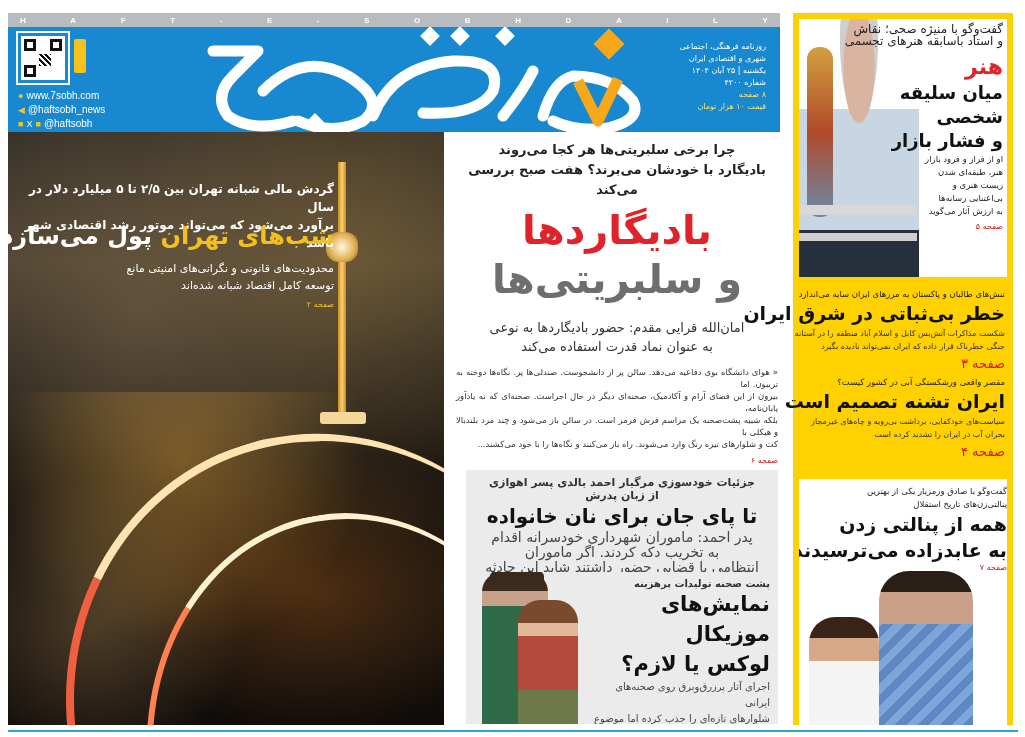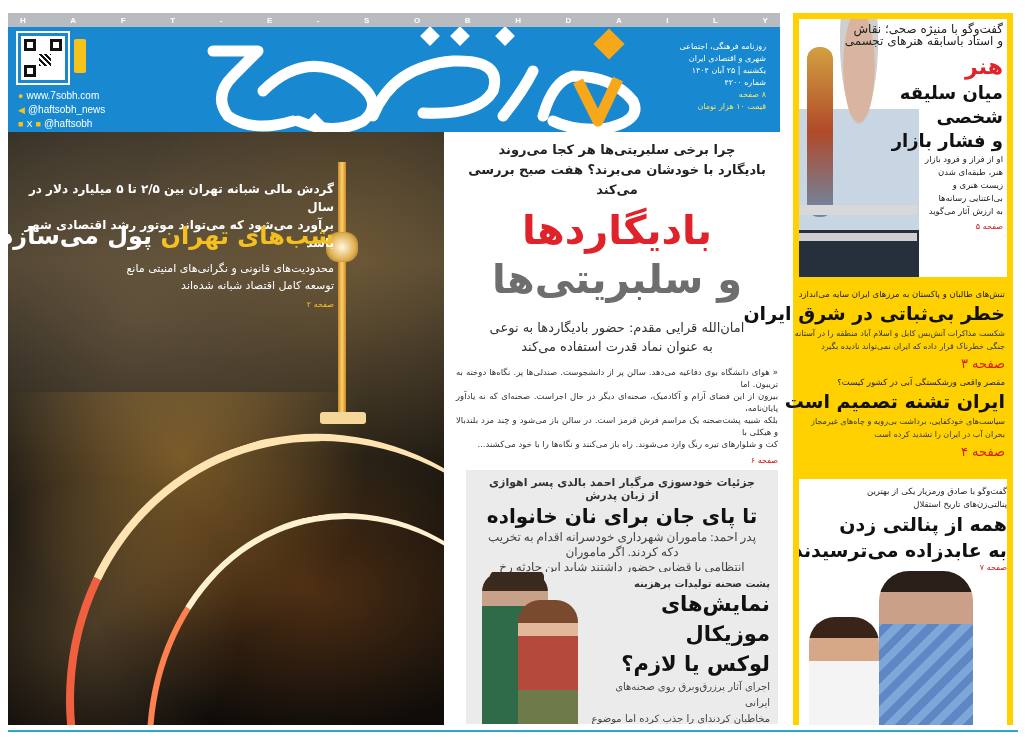--- a/index.html
+++ b/index.html
@@ -79,21 +79,21 @@
   .c-title2 { text-align: center; direction: rtl; font-size: 40px; font-weight: bold; color: #6e6e6e; line-height: 50px; }
   .c-quote { text-align: center; direction: rtl; margin-top: 14px; }
   .c-quote div { font-size: 13px; color: #333; line-height: 19px; }
   .c-body { direction: rtl; text-align: justify; margin-top: 10px; }
   .c-body div { font-size: 8.5px; color: #333; line-height: 12px; }
   .c-page { font-size: 8px; color: #d02020; direction: rtl; text-align: right; margin-top: 6px; }
 
   .box1 { position: absolute; left: 466px; top: 470px; width: 312px; height: 106px; background: #ebebeb; padding: 6px 19px; direction: rtl; text-align: center; }
   .box1 .k { font-size: 11px; font-weight: bold; color: #333; }
   .box1 .t { font-size: 20px; font-weight: bold; color: #111; line-height: 28px; }
-  .box1 .b { font-size: 12px; color: #444; line-height: 15px; font-family: Liberation Serif, serif; }
+  .box1 .b { font-size: 14px; color: #444; line-height: 15px; }
   .box1 .p, .box2 .p { font-size: 8px; color: #d02020; margin-top: 2px; }
 
   .box2 { position: absolute; left: 466px; top: 572px; width: 312px; height: 152px; background: #ebebeb; direction: rtl; text-align: right; padding: 6px 8px; overflow: hidden; }
   .box2 .text { position: absolute; right: 8px; top: 6px; width: 180px; }
   .box2 .k { font-size: 10px; font-weight: bold; color: #333; }
   .box2 .t { font-size: 21px; font-weight: bold; color: #111; line-height: 30px; }
   .box2 .b { font-size: 10px; color: #444; line-height: 16px; }
   .fig-man { position: absolute; left: 16px; top: 0px; width: 66px; height: 156px; background: linear-gradient(180deg,#3d2a1d 0 12%, #c8a18a 12% 22%, #2f6b48 22% 100%); border-radius: 20px 20px 0 0; }
   .fig-hat { position: absolute; left: 24px; top: -6px; width: 54px; height: 20px; background: #3a2a1e; border-radius: 50% 50% 10% 10%; }
   .fig-boy { position: absolute; left: 52px; top: 28px; width: 60px; height: 128px; background: linear-gradient(180deg,#7a4a2e 0 18%, #e2b79a 18% 28%, #b54a3c 28% 70%, #6e7a4a 70% 100%); border-radius: 22px 22px 4px 4px; }
@@ -252,21 +252,21 @@
 
 <div class="box2">
   <div class="fig-man"></div>
   <div class="fig-hat"></div>
   <div class="fig-boy"></div>
   <div class="text">
     <div class="k">پشت صحنه تولیدات پرهزینه</div>
     <div class="t">نمایش‌های موزیکال</div>
     <div class="t">لوکس یا لازم؟</div>
     <div class="b">اجرای آثار پرزرق‌وبرق روی صحنه‌های ایرانی</div>
-    <div class="b">مخاطبان کردند‌ای را جذب کرده اما موضوع</div>
+    <div class="b">شلوارهای تازه‌ای را جذب کرده اما موضوع</div>
 
   </div>
 </div>
 
 <div class="right">
   <div class="r-top">
     <div class="woman"></div>
     <div class="scarf"></div>
     <div class="chair"></div>
     <div class="chair2"></div>

